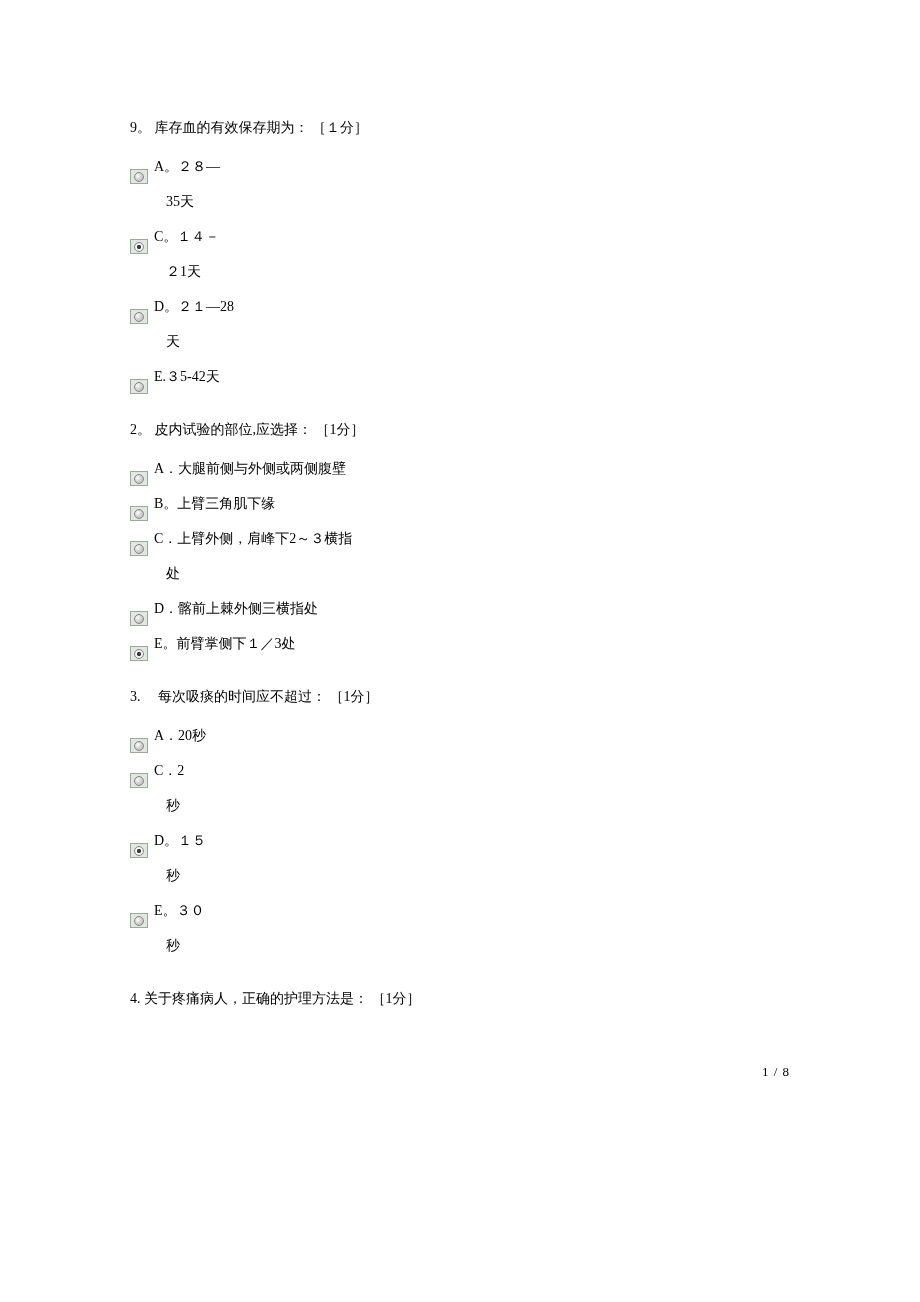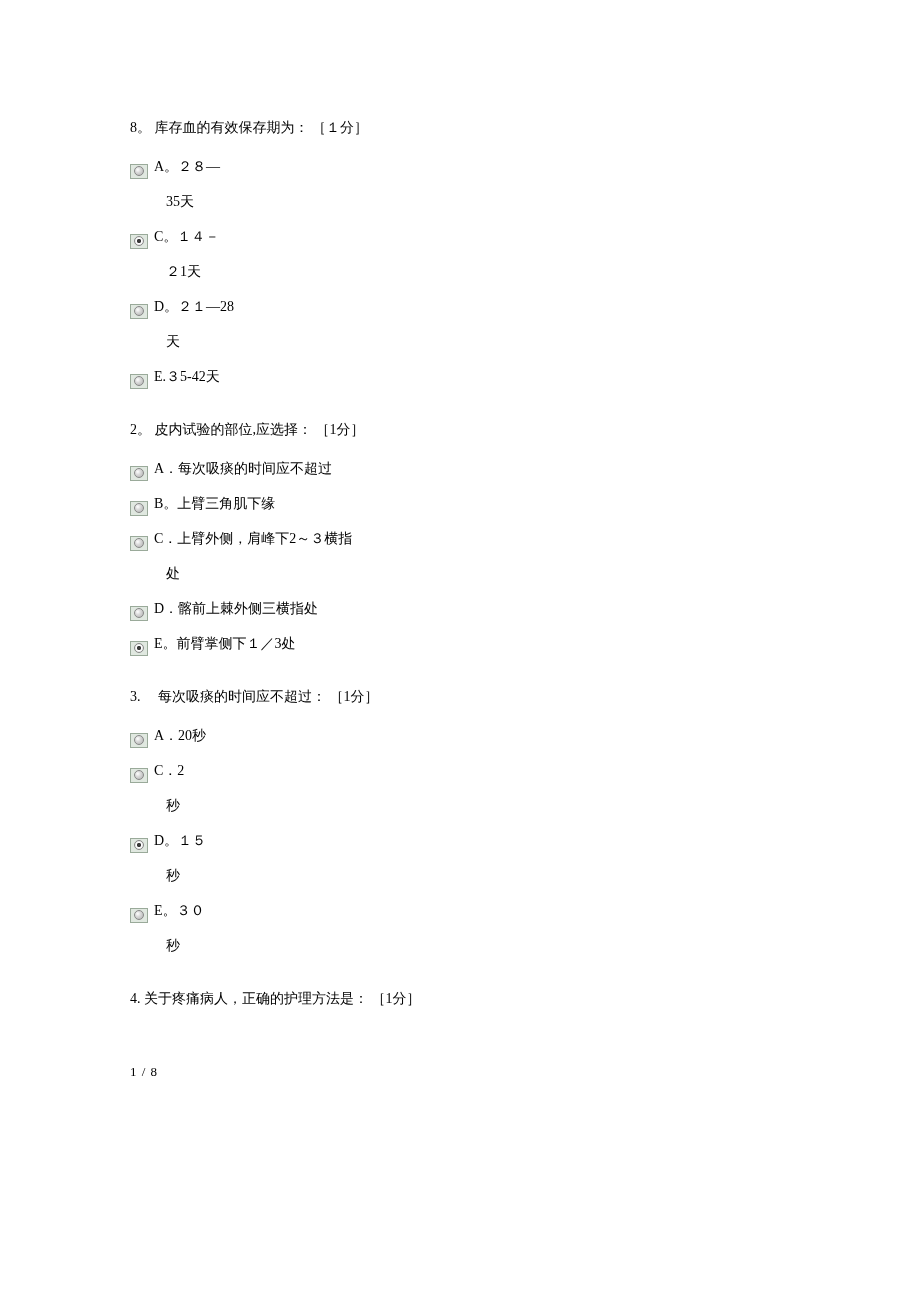--- a/index.html
+++ b/index.html
@@ -16,21 +16,21 @@
     line-height: 2.5;
   }
   .question {
     margin-bottom: 18px;
   }
   .q-text {
     margin-bottom: 4px;
   }
   .option {
     display: flex;
-    align-items: center;
+    align-items: flex-end;
     flex-wrap: wrap;
   }
   .radio-box {
     width: 18px;
     height: 15px;
     background: #e0e8e0;
     border: 1px solid #9aaa9a;
     display: inline-flex;
     align-items: center;
     justify-content: center;
@@ -52,33 +52,33 @@
   }
   .opt-label {
     white-space: pre-wrap;
   }
   .wrap-line {
     width: 100%;
     padding-left: 0;
     margin-left: 36px;
   }
   .footer {
-    text-align: left;
+    text-align: right;
     font-size: 13px;
     margin-top: 40px;
     letter-spacing: 1px;
   }
 </style>
 </head>
 <body>
 
 <div class="page">
   <div id="questions-container">
       <div class="question">
-        <div class="q-text">8。 库存血的有效保存期为： ［１分］</div>
+        <div class="q-text">9。 库存血的有效保存期为： ［１分］</div>
         <div class="option">
           <span class="radio-box">
             <span class="radio-inner"></span>
           </span>
           <span class="opt-label">A。２８—</span>
           <div class="wrap-line">35天</div>
         </div>
         <div class="option">
           <span class="radio-box radio-selected">
             <span class="radio-inner"></span>
@@ -99,21 +99,21 @@
           </span>
           <span class="opt-label">E.３5-42天</span>
         </div>
       </div>
       <div class="question">
         <div class="q-text">2。 皮内试验的部位,应选择： ［1分］</div>
         <div class="option">
           <span class="radio-box">
             <span class="radio-inner"></span>
           </span>
-          <span class="opt-label">A．每次吸痰的时间应不超过</span>
+          <span class="opt-label">A．大腿前侧与外侧或两侧腹壁</span>
         </div>
         <div class="option">
           <span class="radio-box">
             <span class="radio-inner"></span>
           </span>
           <span class="opt-label">B。上臂三角肌下缘</span>
         </div>
         <div class="option">
           <span class="radio-box">
             <span class="radio-inner"></span>

